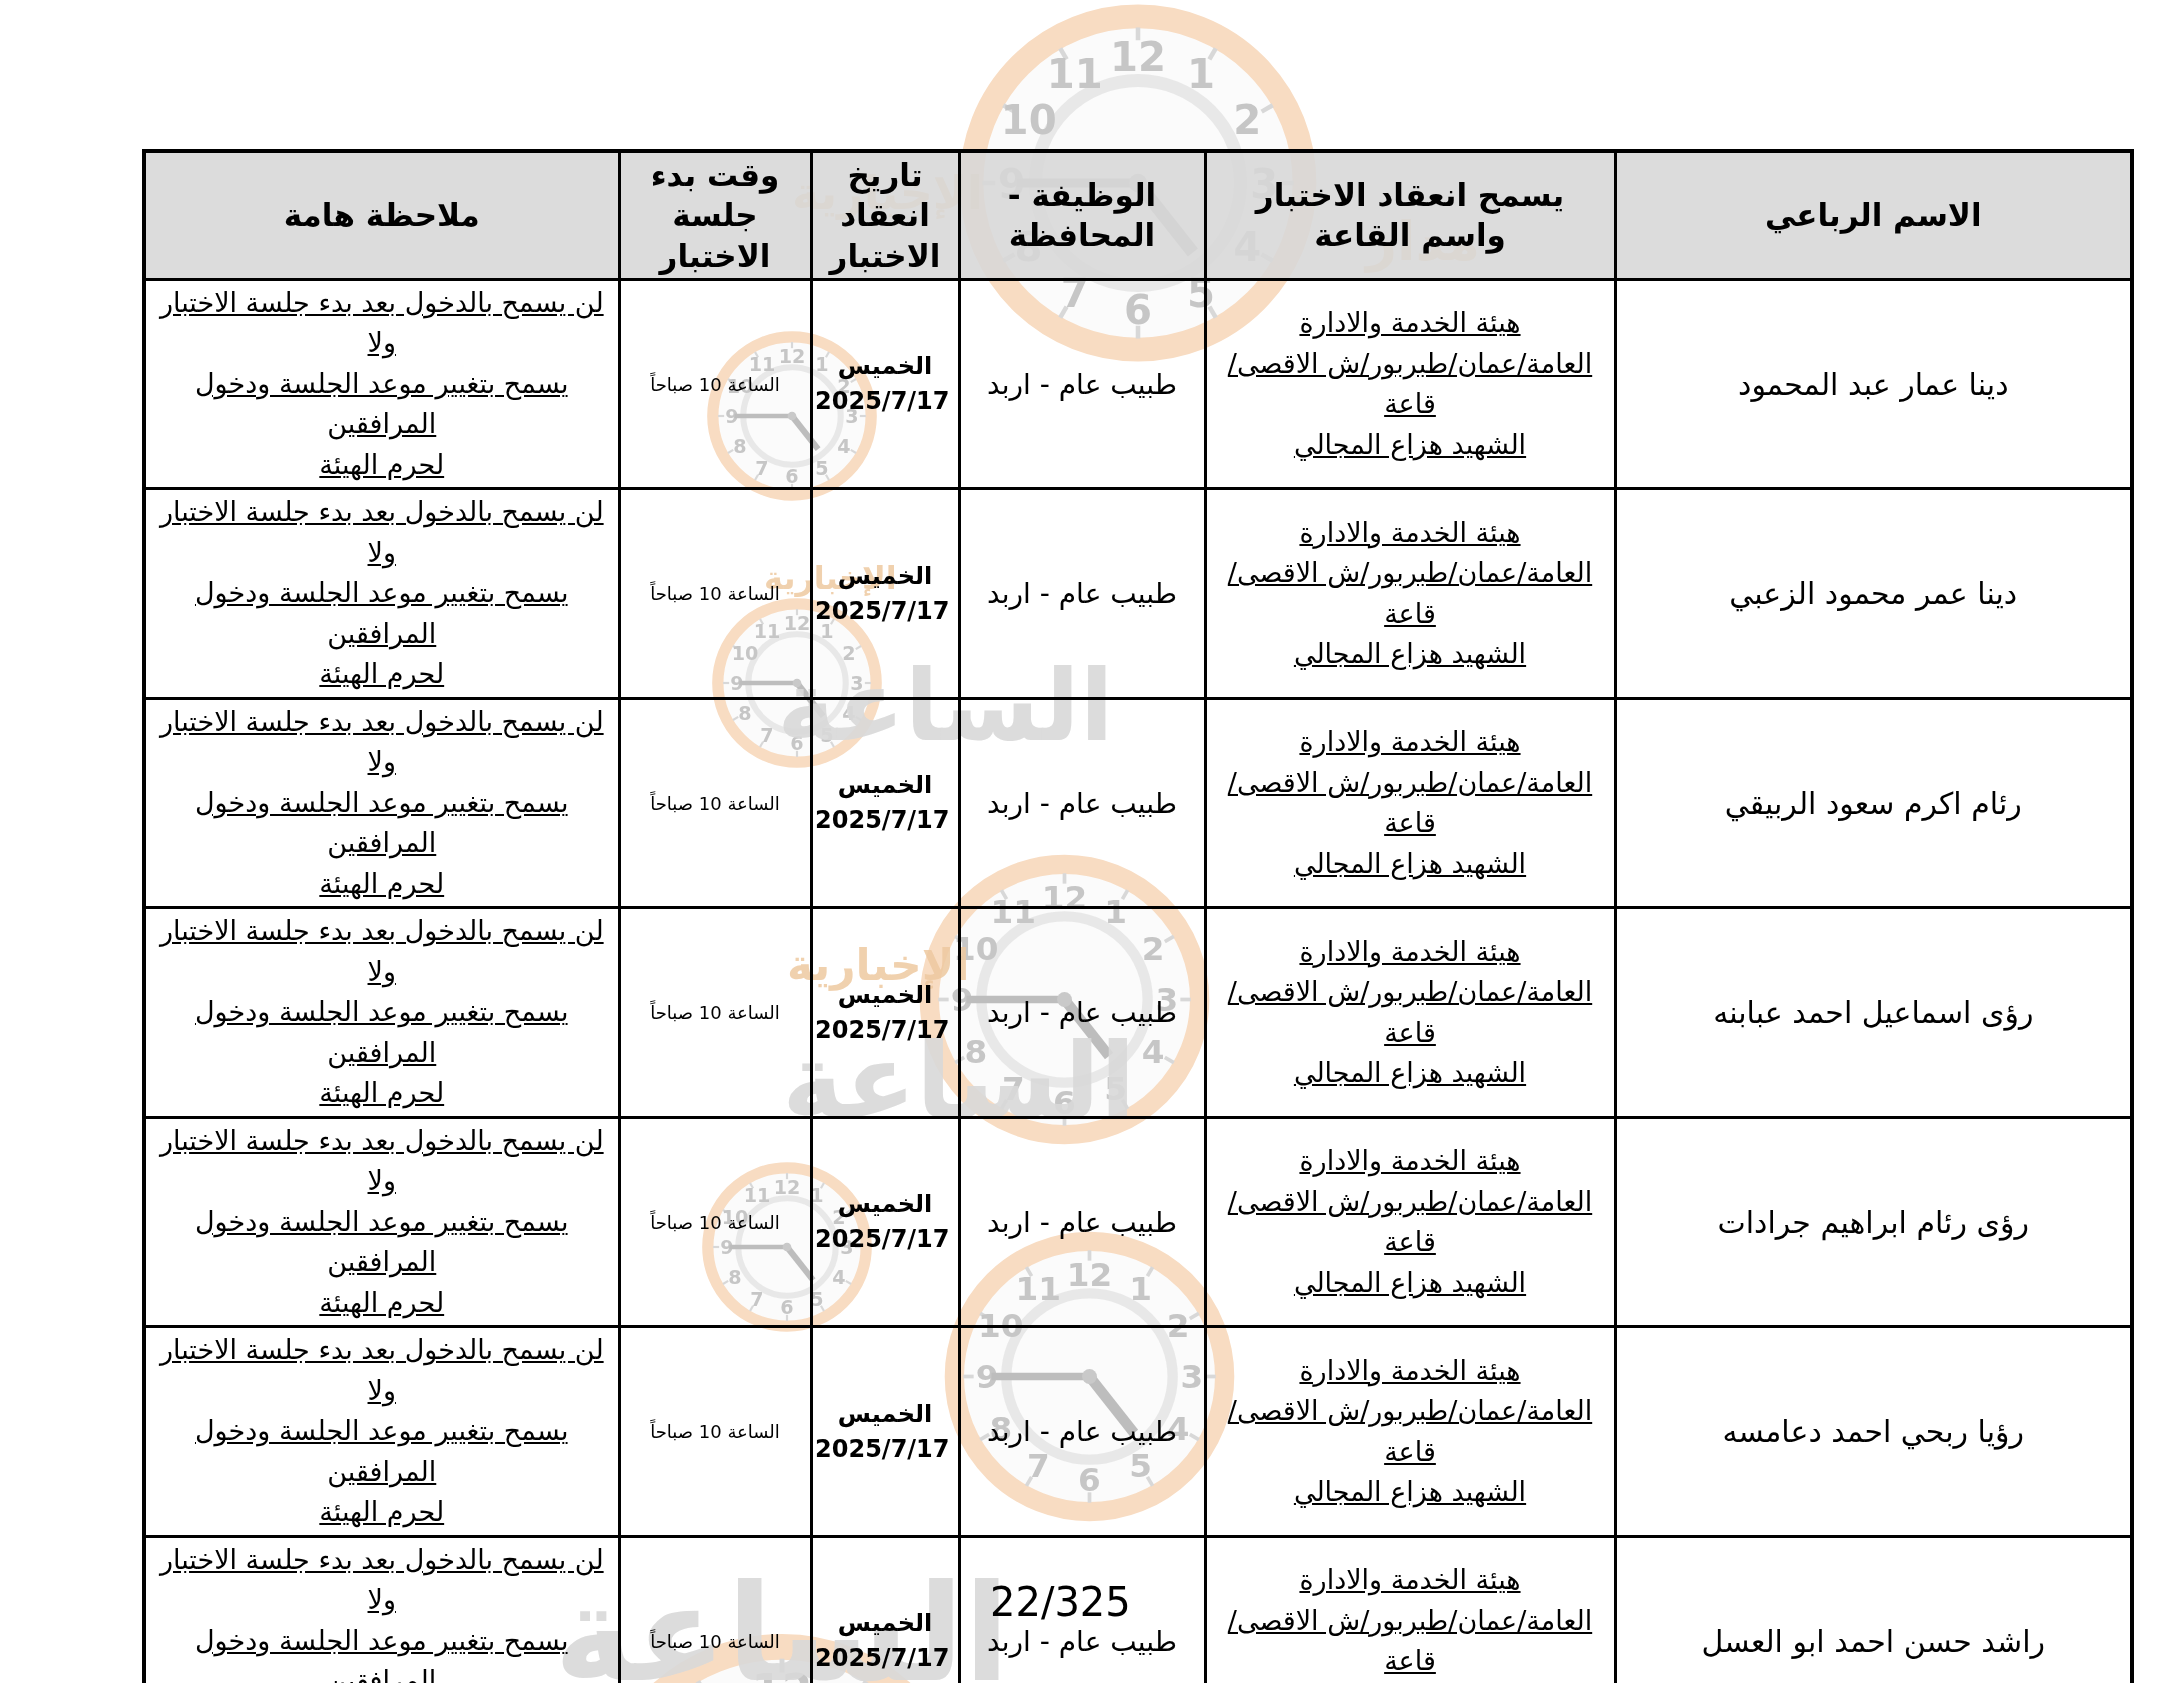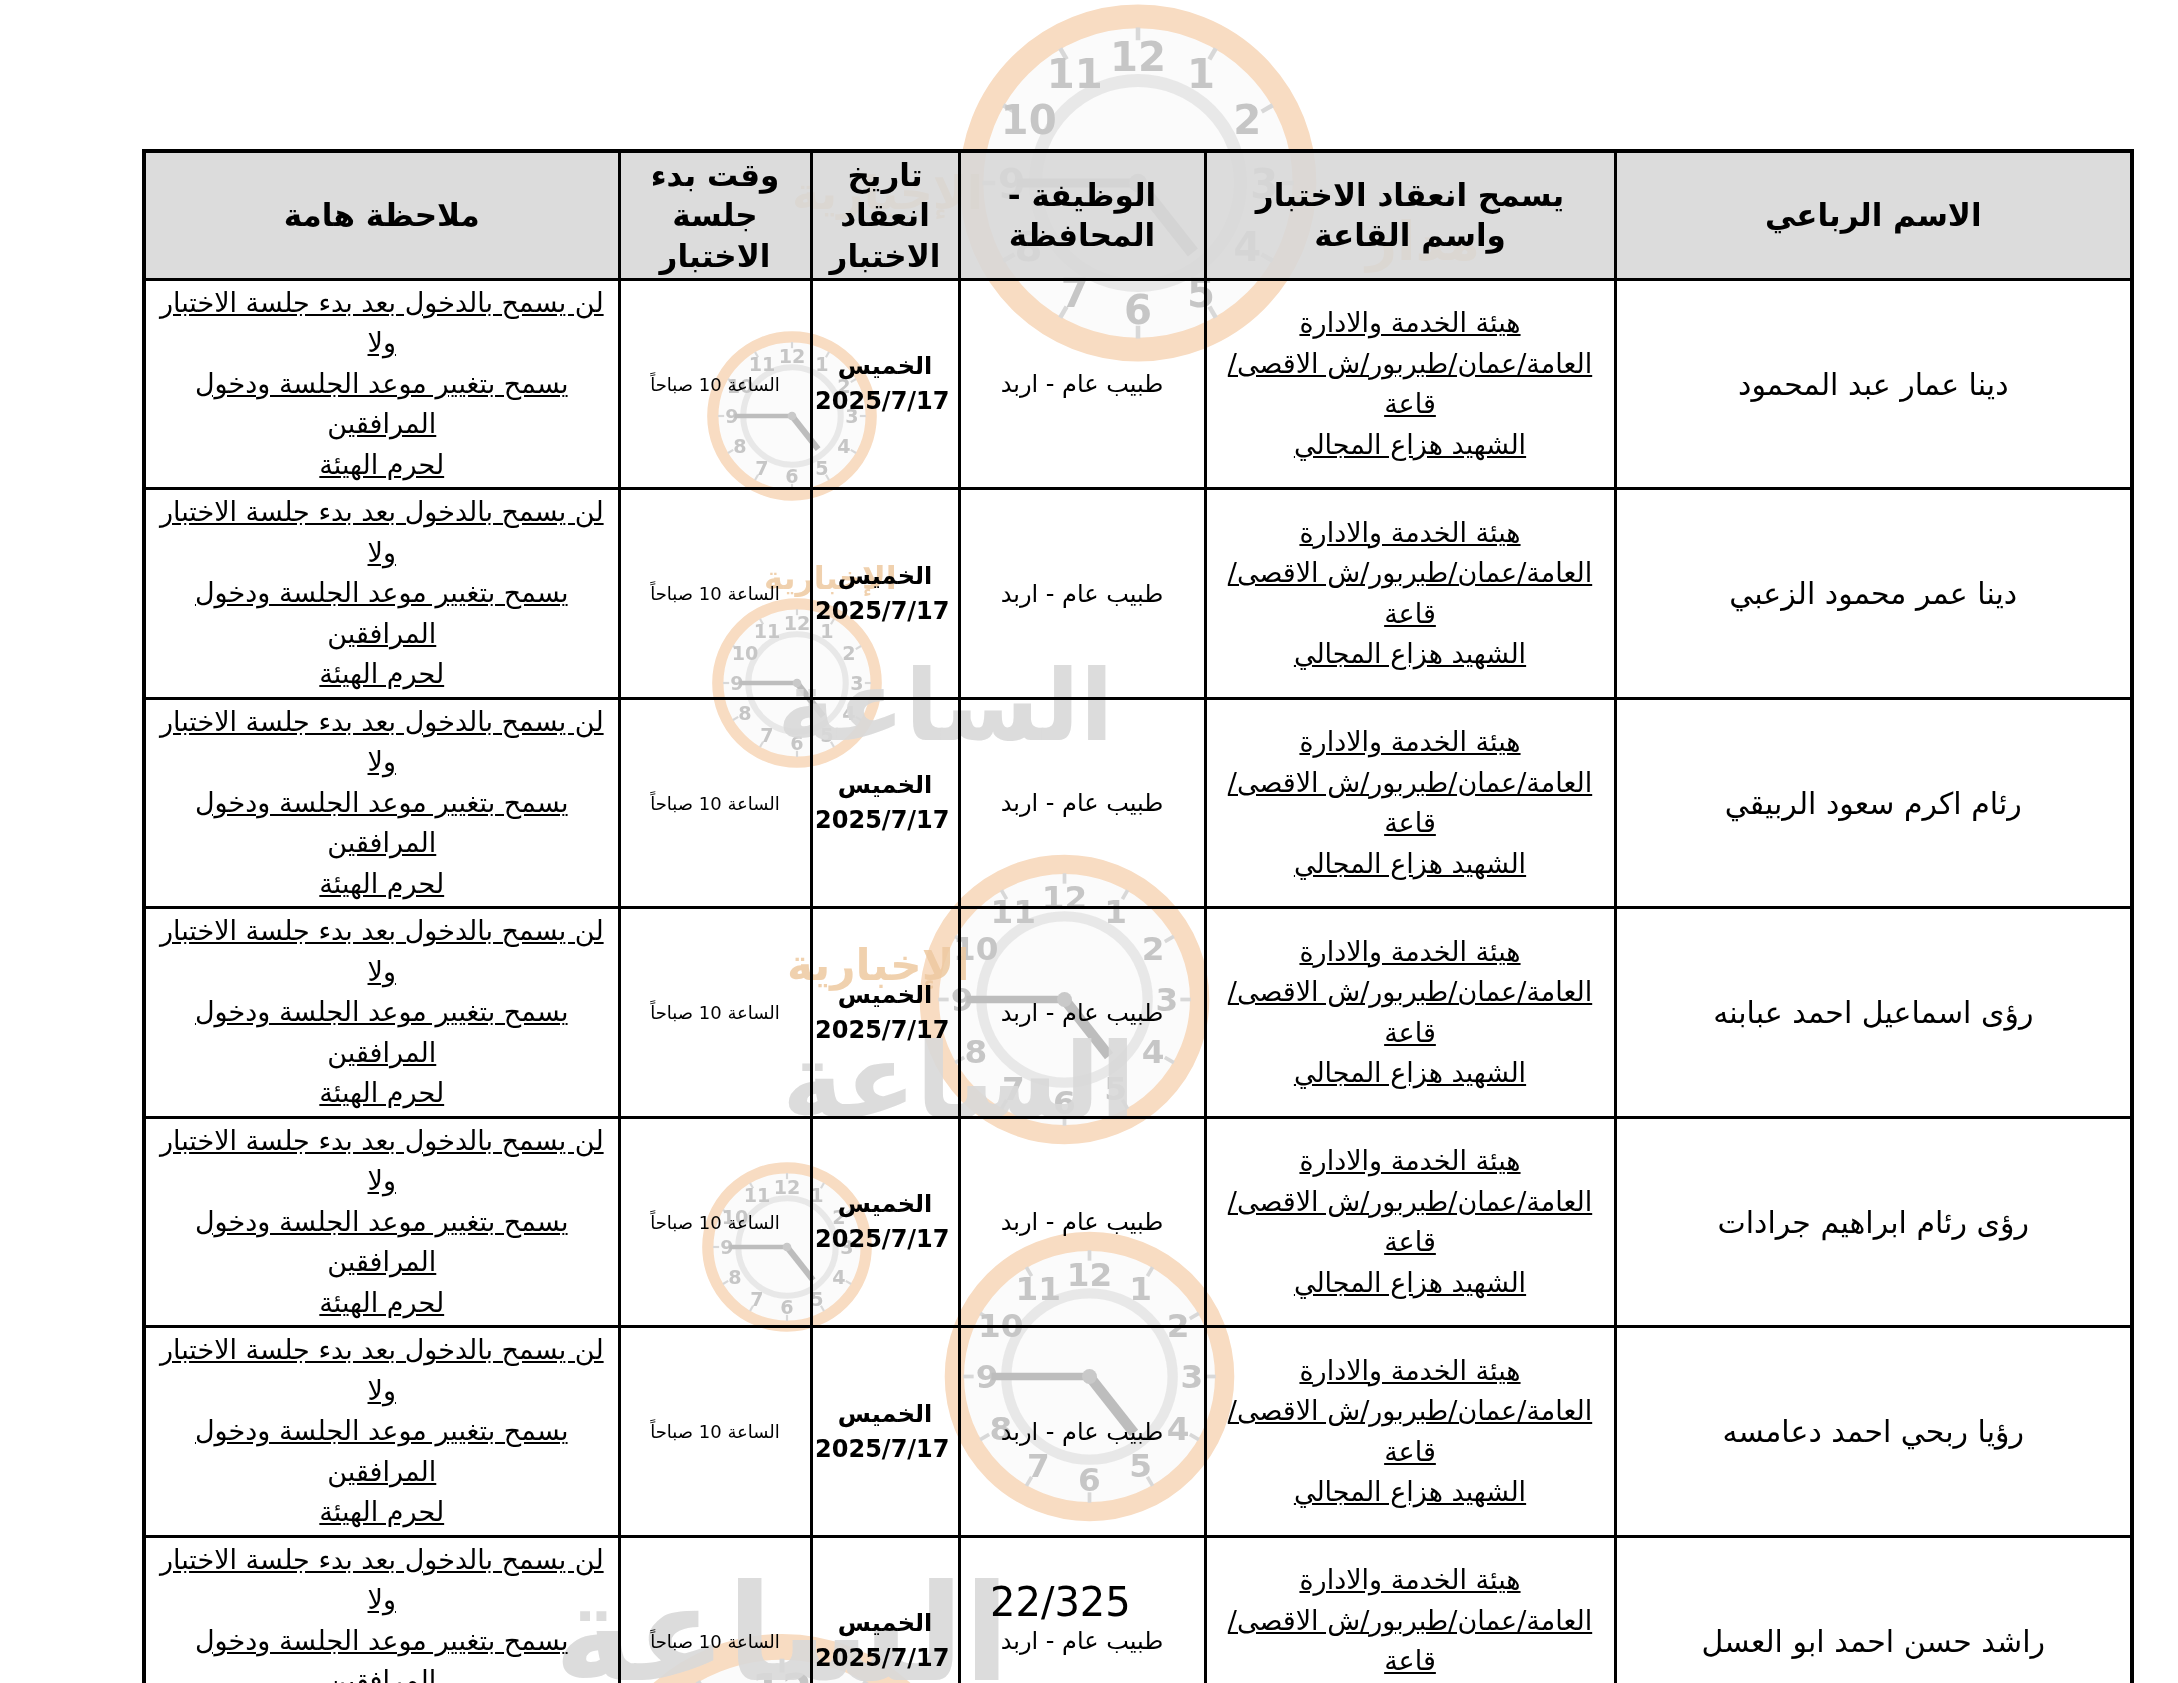--- a/index.html
+++ b/index.html
@@ -33,21 +33,21 @@
   }
   table.exam thead tr{height:127px;}
   table.exam tbody tr{height:120px;}
   th{
     background:rgba(215,215,215,0.88);
     font-size:31px;font-weight:bold;white-space:pre-line;line-height:1.3;
   }
   td{background:transparent;}
   .cell-name{font-size:30px;margin-left:24px;}
   .cell-venue{font-size:27px;line-height:1.5;white-space:pre-line;text-decoration:underline;}
-  .cell-job{font-size:24px;}
+  .cell-job{font-size:28px;}
   .cell-date{font-size:24px;line-height:1.45;white-space:pre-line;font-weight:bold;}
   .cell-time{font-size:18px;white-space:nowrap;}
   .cell-note{font-size:27px;line-height:1.5;white-space:pre-line;text-decoration:underline;}
   
   .page-number{
     position:absolute;left:990px;top:1579px;width:198px;
     font-size:40px;color:#000;
   }
 </style>
 </head>

